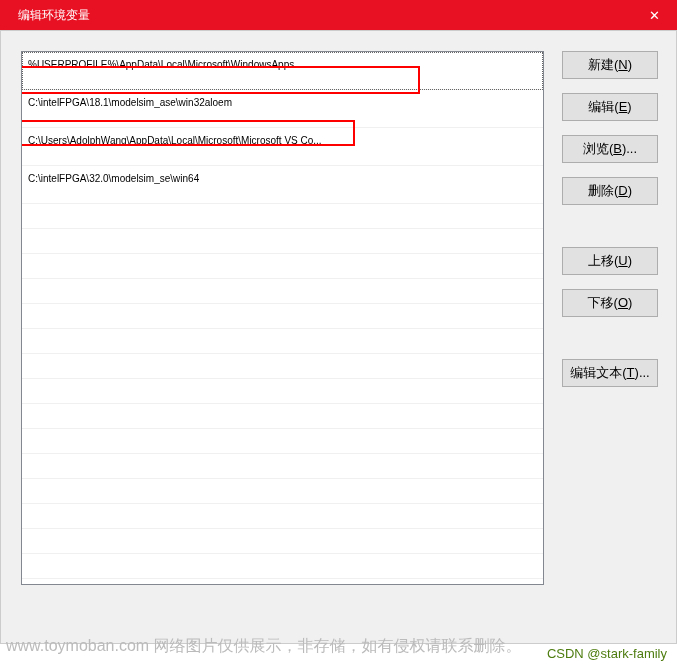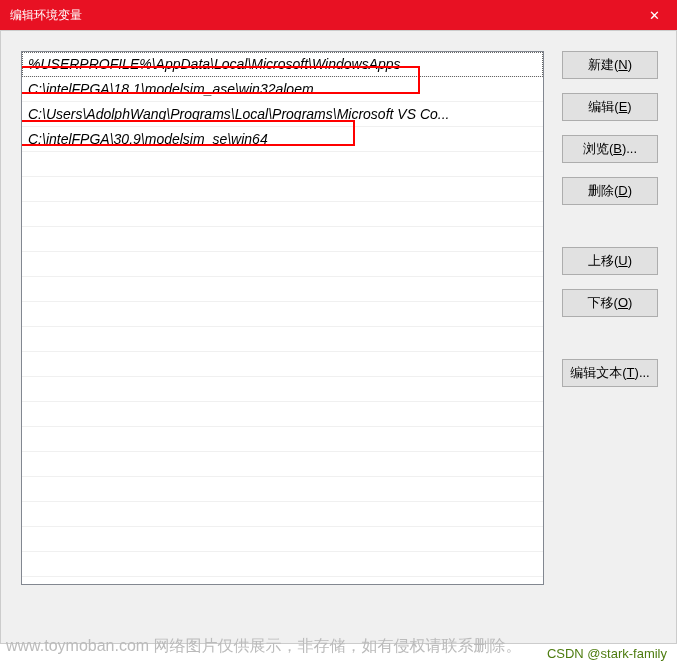--- a/index.html
+++ b/index.html
@@ -14,21 +14,21 @@
       background: #fff;
       position: relative;
     }
     .titlebar {
       height: 30px;
       background: #e81123;
       color: #fff;
       display: flex;
       align-items: center;
       justify-content: space-between;
-      padding-left: 10px;
+      padding-left: 18px;
     }
     .titlebar-title {
       font-size: 12px;
     }
     .close-btn {
       width: 45px;
       height: 30px;
       display: flex;
       align-items: center;
       justify-content: center;
@@ -51,31 +51,30 @@
       gap: 18px;
       height: calc(100% - 42px);
     }
     .listbox {
       flex: 1;
       background: #fff;
       border: 1px solid #828790;
       overflow: hidden;
     }
     .list-item {
-      height: 25px;
+      height: 38px;
       line-height: 25px;
-      font-size: 14px;
+      font-size: 10px;
       color: #000;
       padding: 0 6px;
       border-bottom: 1px solid #f0f0f0;
       white-space: nowrap;
       overflow: hidden;
       text-overflow: ellipsis;
       position: relative;
-      font-style: italic;
     }
     .list-item.selected {
       outline: 1px dotted #666;
       outline-offset: -1px;
     }
     .list-filler {
       height: 25px;
       border-bottom: 1px solid #f0f0f0;
     }
     .highlight-overlay {
@@ -145,22 +144,22 @@
   <div class="close-btn">
     <span>✕</span>
   </div>
 </div>
 
 <div class="body-area">
   <div class="main-row">
     <div class="listbox" style="position:relative;">
       <div class="list-item selected">%USERPROFILE%\AppData\Local\Microsoft\WindowsApps</div>
       <div class="list-item">C:\intelFPGA\18.1\modelsim_ase\win32aloem</div>
-      <div class="list-item">C:\Users\AdolphWang\Programs\Local\Programs\Microsoft VS Co...</div>
-      <div class="list-item">C:\intelFPGA\30.9\modelsim_se\win64</div>
+      <div class="list-item">C:\Users\AdolphWang\AppData\Local\Microsoft\Microsoft VS Co...</div>
+      <div class="list-item">C:\intelFPGA\32.0\modelsim_se\win64</div>
       <div class="list-filler"></div>
       <div class="list-filler"></div>
       <div class="list-filler"></div>
       <div class="list-filler"></div>
       <div class="list-filler"></div>
       <div class="list-filler"></div>
       <div class="list-filler"></div>
       <div class="list-filler"></div>
       <div class="list-filler"></div>
       <div class="list-filler"></div>

